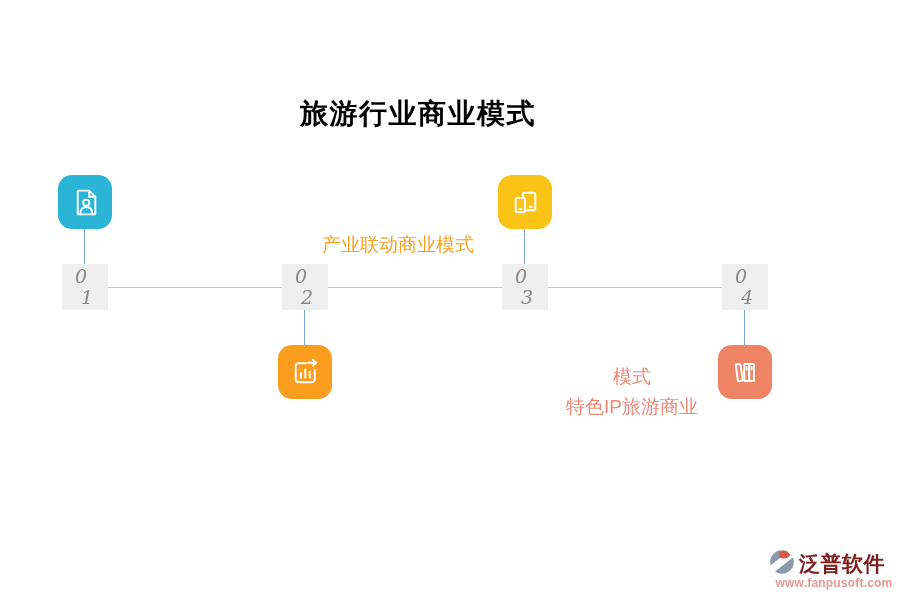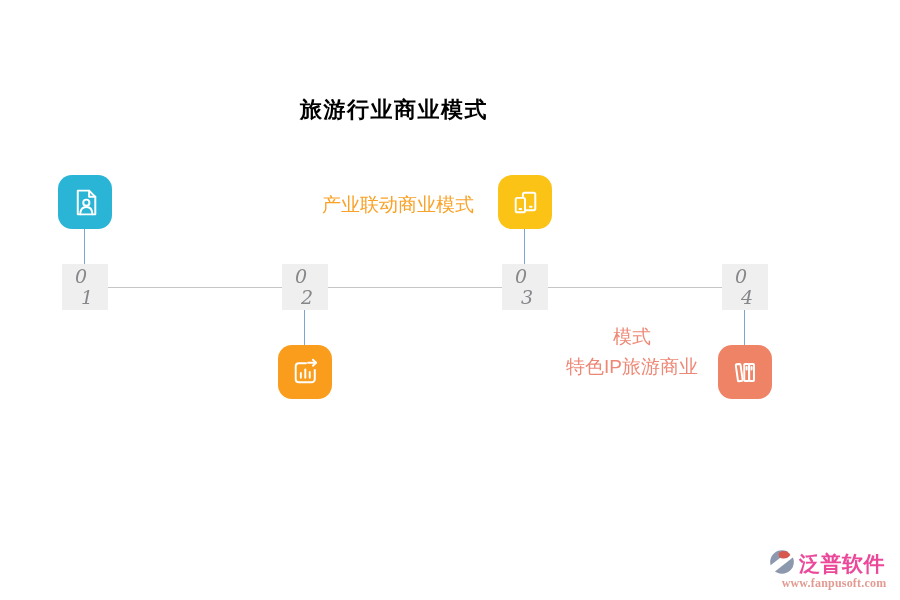--- a/index.html
+++ b/index.html
@@ -1,21 +1,21 @@
 <!DOCTYPE html>
 <html><head>
 <meta charset="utf-8">
 <style>
   html,body{margin:0;padding:0;background:#fff;}
   .canvas{
     position:relative;width:900px;height:600px;background:#ffffff;overflow:hidden;
     font-family:"Liberation Sans","DejaVu Sans",sans-serif;
   }
   .title{
-    position:absolute;left:300px;top:95px;font-size:22px;font-weight:bold;
+    position:absolute;left:300px;top:95px;font-size:28px;font-weight:bold;
     color:#000;letter-spacing:1.5px;white-space:nowrap;
   }
   .hline{position:absolute;left:85px;top:287px;width:660px;height:1px;background:#c6c6c6;z-index:1;}
   .vline{position:absolute;width:1px;background:#7aa5d6;z-index:1;}
   .v1{left:84px;top:229px;height:38px}
   .v2{left:304px;top:310px;height:35px}
   .v3{left:524px;top:229px;height:38px}
   .v4{left:744px;top:310px;height:35px}
   .num-box{
     position:absolute;top:264px;width:46px;height:46px;background:#efefef;z-index:2;
@@ -29,28 +29,28 @@
   .num.bot{transform:translateX(2px);}
   .tile{
     position:absolute;width:54px;height:54px;border-radius:14px;z-index:2;
     display:flex;align-items:center;justify-content:center;
   }
   .t1{left:58px;top:175px;background:#2ab5d7}
   .t2{left:278px;top:345px;background:#fa9d1c}
   .t3{left:498px;top:175px;background:#fbc316}
   .t4{left:718px;top:345px;background:#ef8366}
   .tile svg{width:33px;height:33px;display:block;}
-  .label{position:absolute;font-size:19px;line-height:30px;text-align:center;z-index:2;white-space:nowrap;}
+  .label{position:absolute;font-size:19px;line-height:30px;text-align:center;z-index:2;white-space:nowrap;margin-top:40px;}
   .label-cyan{left:108px;top:322px;width:164px;color:#30b1e5;}
   .label-orange{left:322px;top:190px;color:#f9a227;text-align:left;}
   .label-salmon{left:550px;top:322px;width:164px;color:#ee8876;}
   .logo{position:absolute;left:768px;top:548px;width:132px;z-index:2;}
   .logo-row{display:flex;align-items:center;gap:3px;}
-  .logo-name{font-size:21px;font-weight:bold;color:#ec4899;letter-spacing:0.5px;line-height:30px;white-space:nowrap;}
-  .logo-url{font-size:12px;font-weight:bold;color:#e29a92;text-align:center;margin-top:-4px;letter-spacing:0.2px;white-space:nowrap;font-family:Liberation Serif, serif;}
+  .logo-name{font-size:21px;font-weight:bold;color:#7f1d1d;letter-spacing:0.5px;line-height:30px;white-space:nowrap;}
+  .logo-url{font-size:12px;font-weight:bold;color:#e29a92;text-align:center;margin-top:-4px;letter-spacing:0.2px;white-space:nowrap;}
 </style>
 </head>
 <body>
 
 <div class="canvas">
 
   <div class="title">旅游行业商业模式</div>
 
   <div class="hline"></div>
   <div class="vline v1"></div>

